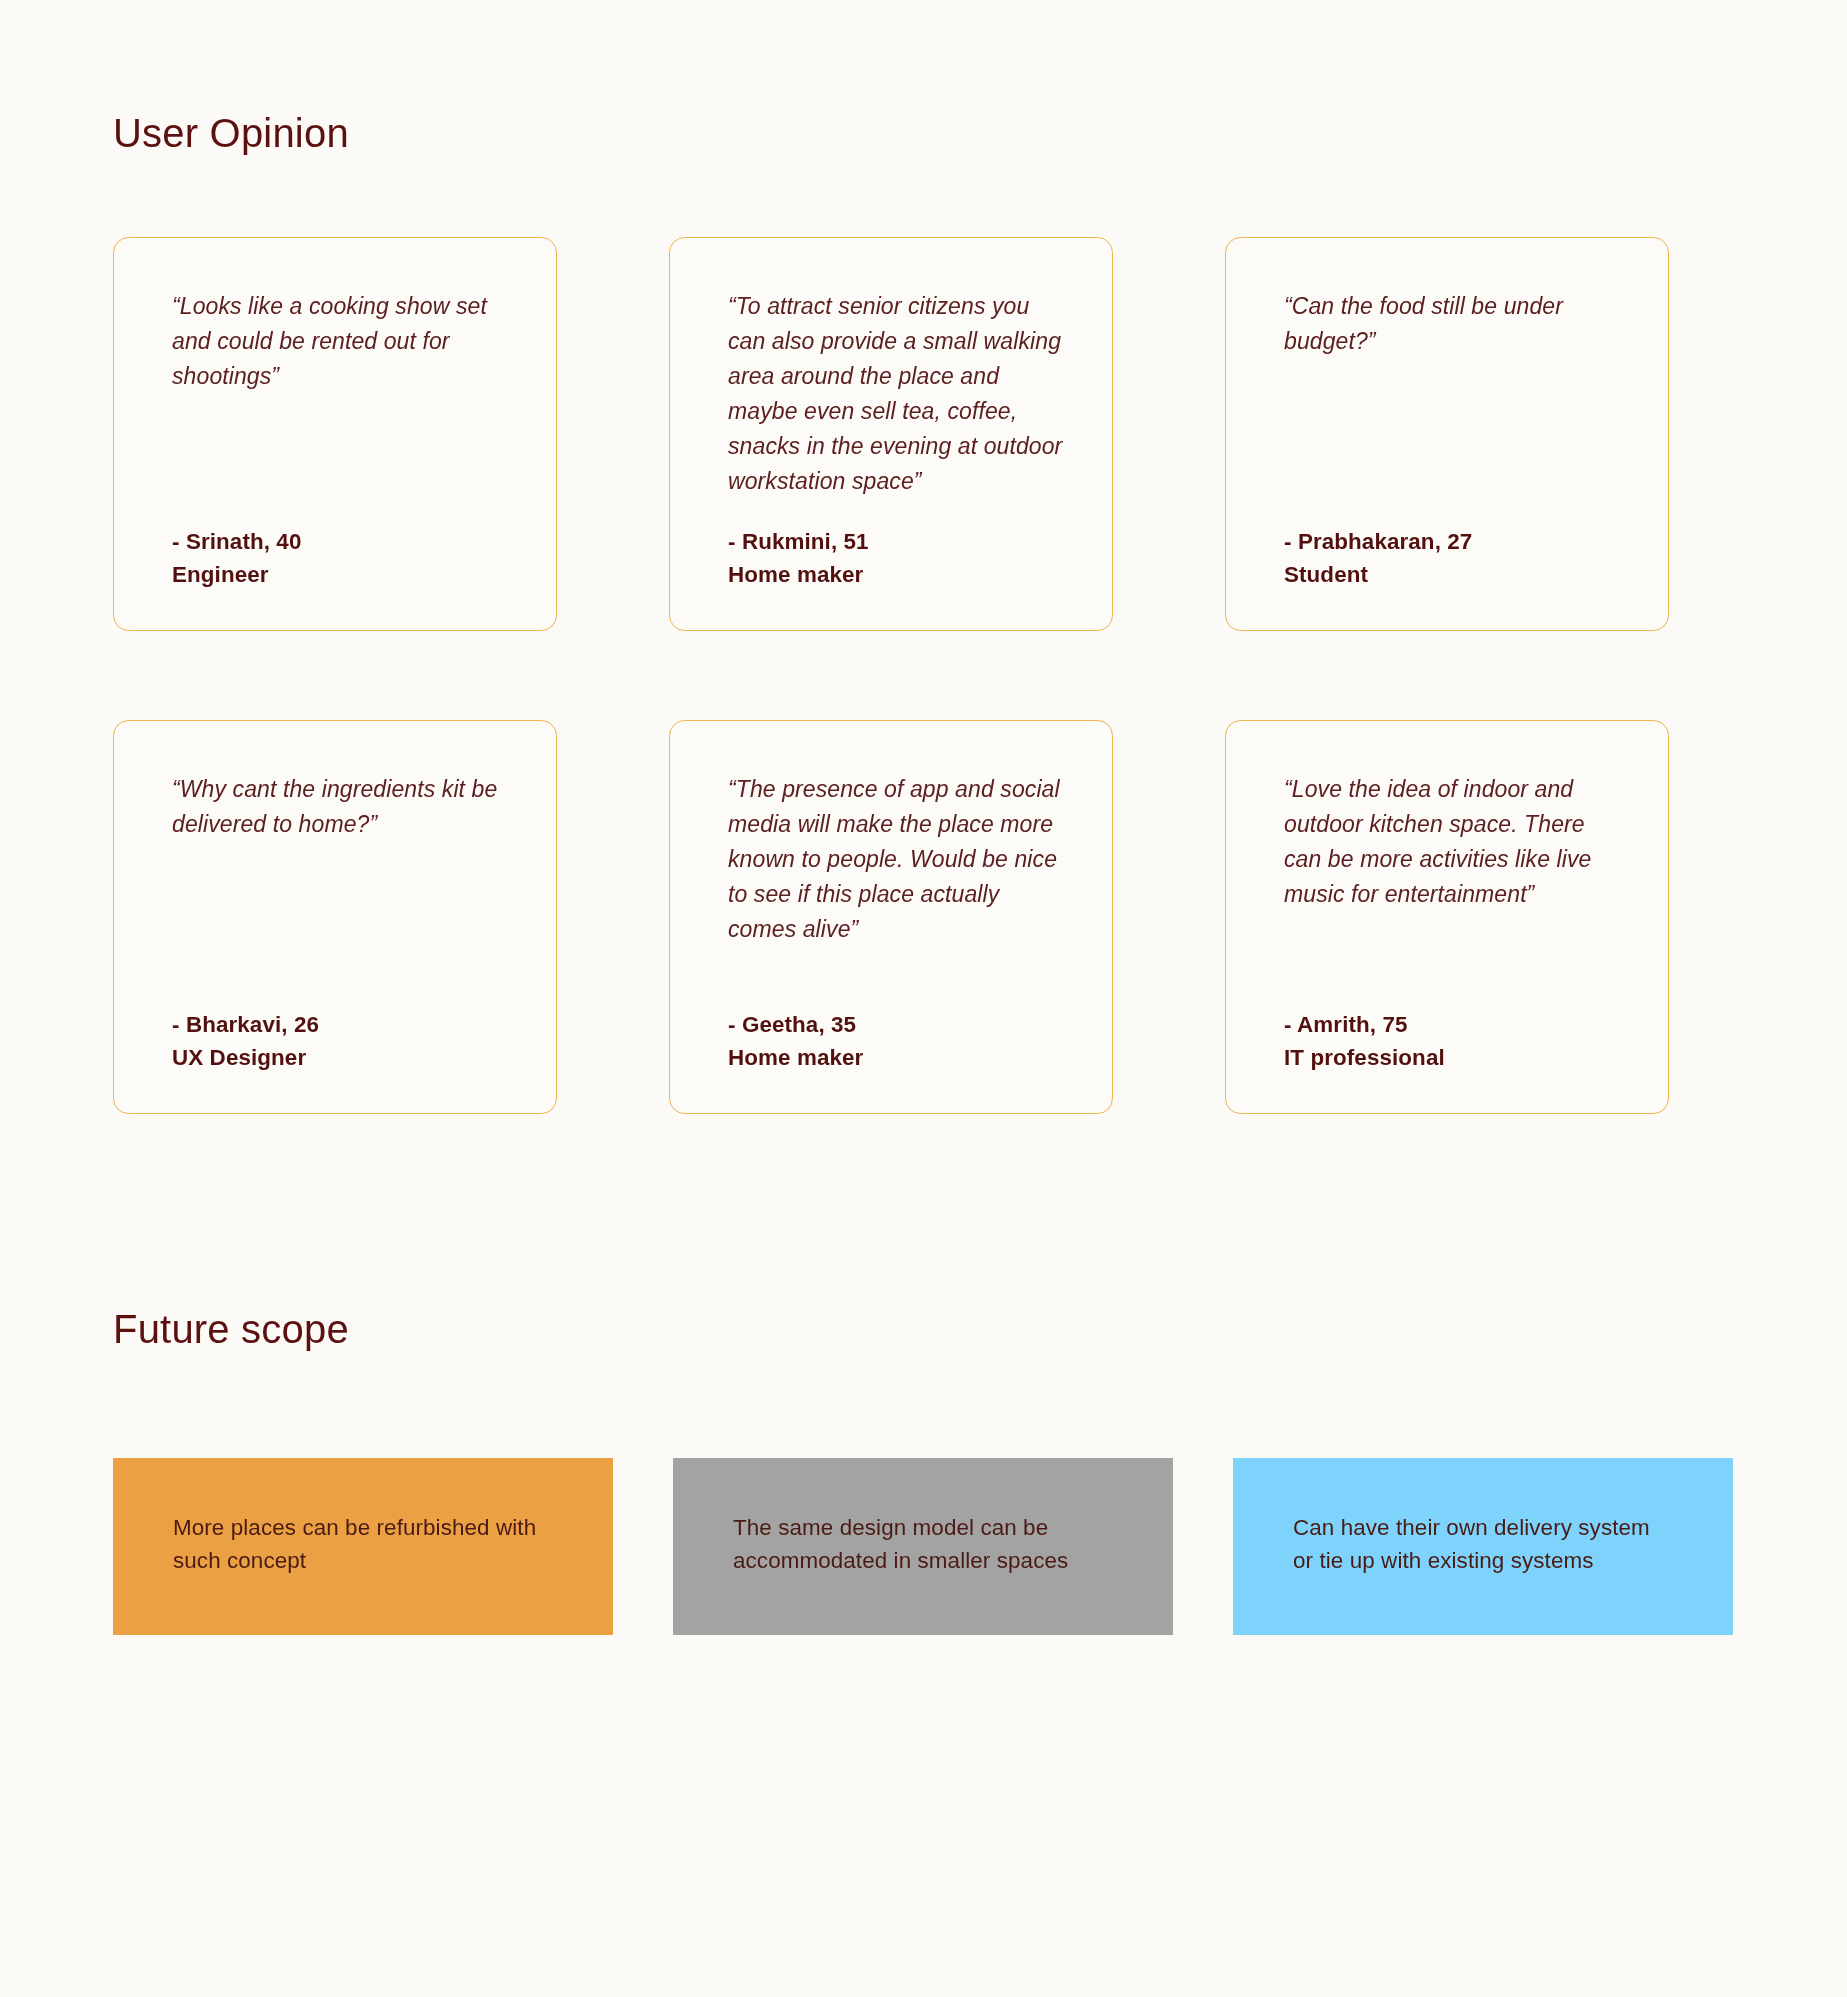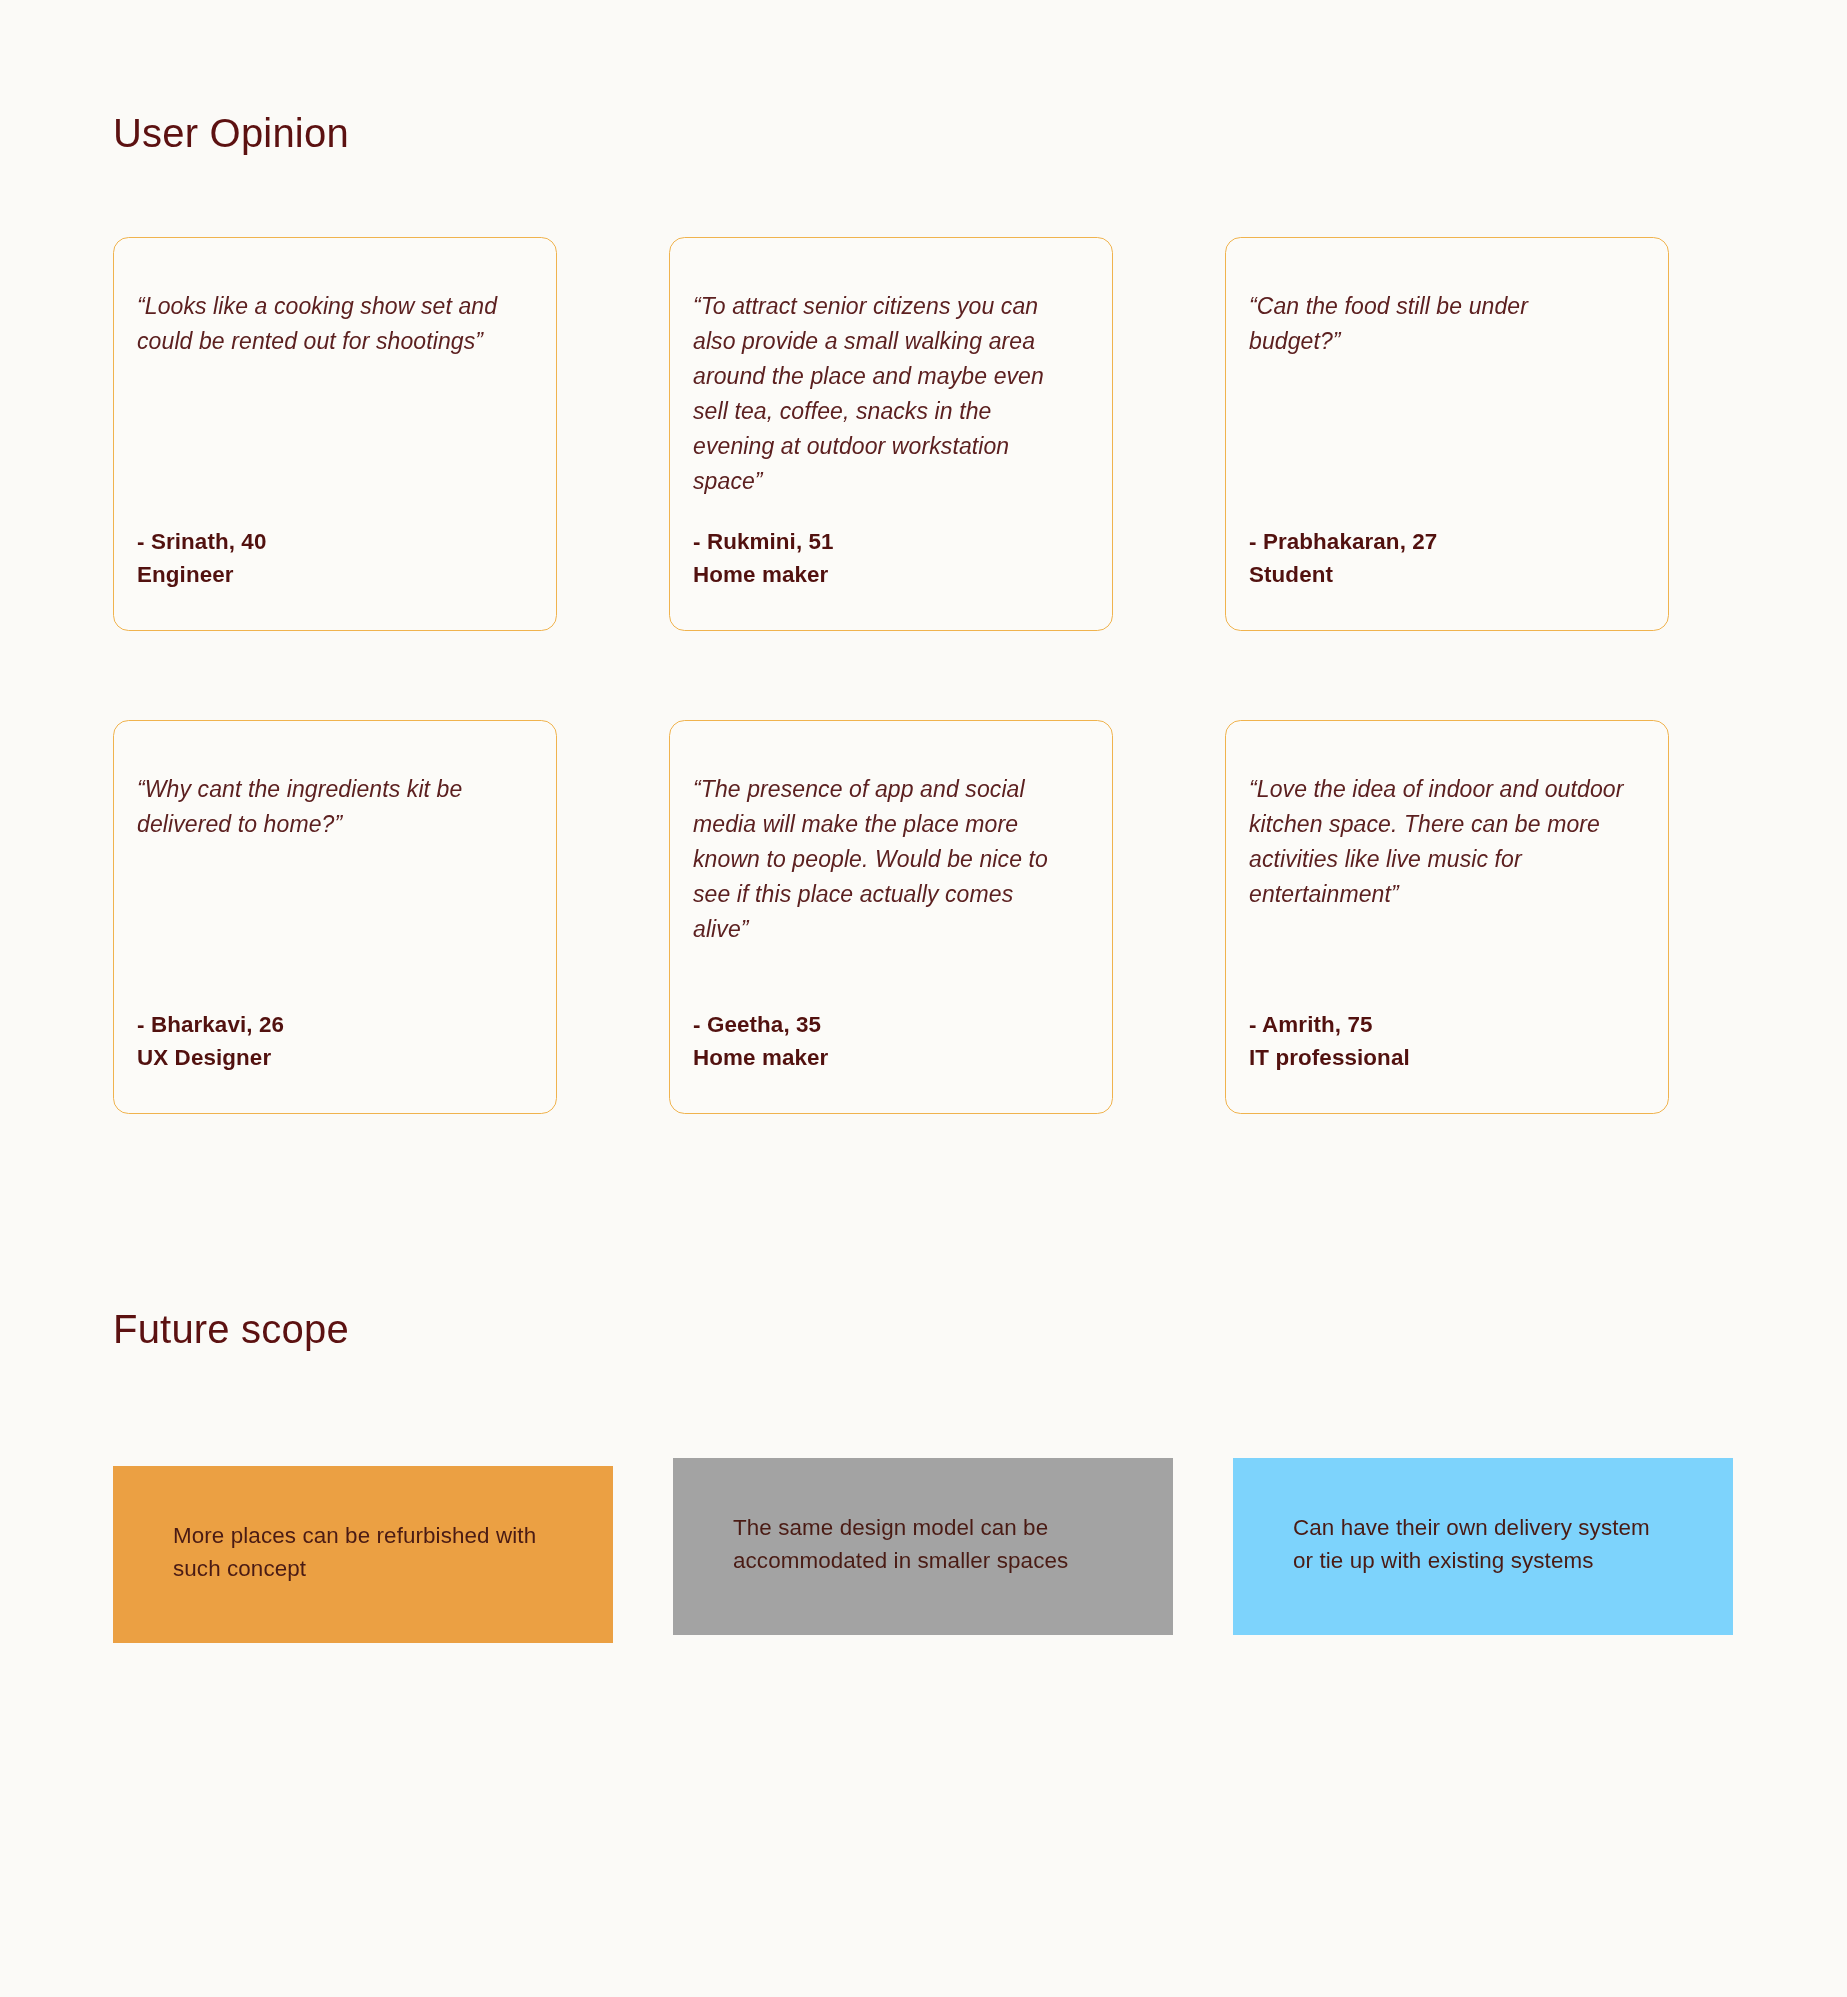--- a/index.html
+++ b/index.html
@@ -38,21 +38,21 @@
     column-gap: 112px;
     row-gap: 89px;
   }
 
   .opinion-card {
     position: relative;
     border: 1.6px solid #F0B34E;
     border-radius: 15.6px;
     background: #FCFBF8;
     height: 394px;
-    padding: 51px 43px 39px 23px;
+    padding: 51px 43px 39px 58px;
     display: flex;
     flex-direction: column;
   }
 
   .quote-text {
     color: #5C2020;
     font-size: 23px;
     font-style: italic;
     line-height: 1.52;
     letter-spacing: 0.1px;
@@ -155,21 +155,21 @@
         <span class="role">IT professional</span>
       </div>
     </div>
 
   </div>
 
   <h1 class="section-title" id="future-scope-title">Future scope</h1>
 
   <div class="future-grid">
 
-    <div class="future-box" style="background-color: rgb(235, 160, 67); margin-top: 8px;">
+    <div class="future-box" style="background-color: rgb(235, 160, 67);">
       <p class="future-text">More places can be refurbished with such concept</p>
     </div>
 
     <div class="future-box" style="background-color: #a3a3a3;">
       <p class="future-text">The same design model can be accommodated in smaller spaces</p>
     </div>
 
     <div class="future-box" style="background-color: #7dd3fc;">
       <p class="future-text">Can have their own delivery system or tie up with existing systems</p>
     </div>

